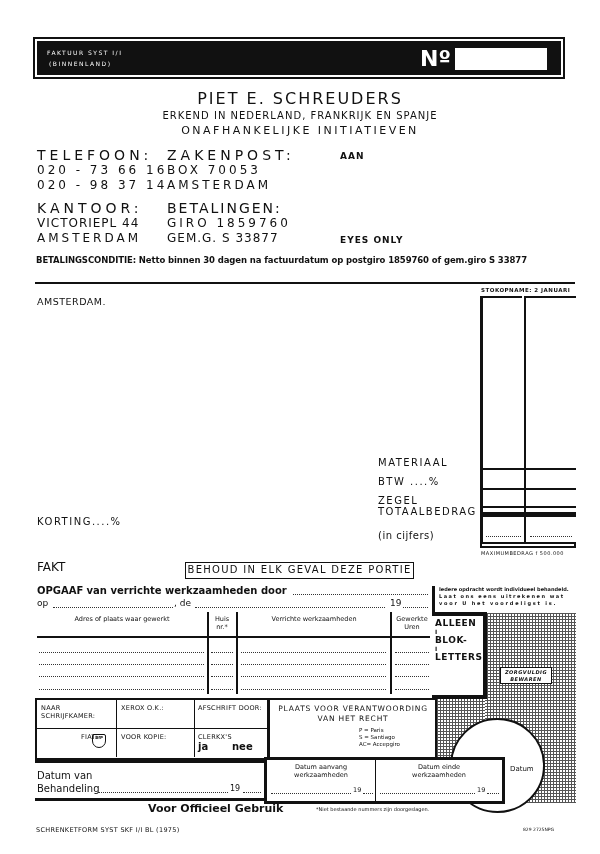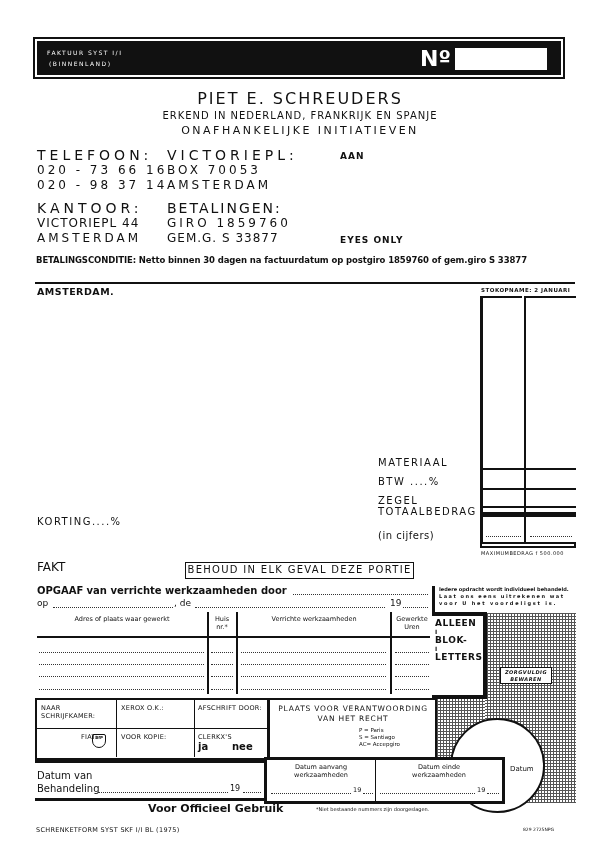--- a/index.html
+++ b/index.html
@@ -53,21 +53,21 @@
 <div id="company" class="abs">PIET E. SCHREUDERS</div>
 <div id="erkend" class="abs">ERKEND IN NEDERLAND, FRANKRIJK EN SPANJE</div>
 <div id="onafh" class="abs">ONAFHANKELIJKE INITIATIEVEN</div>
 
 <div class="abs info" style="left:37px; top:148px;">
   <div class="info-h">TELEFOON:</div>
   <div>020 - 73 66 16</div>
   <div>020 - 98 37 14</div>
 </div>
 <div class="abs info" style="left:167px; top:148px;">
-  <div class="info-h">VICTORIEPL:</div>
+  <div class="info-h">ZAKENPOST:</div>
   <div>BOX 70053</div>
   <div>AMSTERDAM</div>
 </div>
 <div class="abs info" style="left:37px; top:201px;">
   <div class="info-h">KANTOOR:</div>
   <div style="letter-spacing:1px">VICTORIEPL 44</div>
   <div>AMSTERDAM</div>
 </div>
 <div class="abs info" style="left:167px; top:201px;">
   <div class="info-h" style="letter-spacing:2px">BETALINGEN:</div>
@@ -75,21 +75,21 @@
   <div style="letter-spacing:1px">GEM.G. S 33877</div>
 </div>
 
 <div class="abs tag" style="left:340px; top:151px;">AAN</div>
 <div class="abs tag" style="left:340px; top:235px;">EYES ONLY</div>
 
 <div id="cond" class="abs">BETALINGSCONDITIE: Netto binnen 30 dagen na factuurdatum op postgiro 1859760 of gem.giro S 33877</div>
 
 <div class="abs rule" style="left:35px; top:282px; width:540px; height:2px;"></div>
 
-<div class="abs lbl" style="left:37px; top:286px; font-size:9.5px; letter-spacing:0.5px;font-weight:bold;">AMSTERDAM.</div>
+<div class="abs lbl" style="left:37px; top:296px; font-size:9.5px; letter-spacing:0.5px;">AMSTERDAM.</div>
 <div class="abs tiny" style="left:481px; top:287px;">STOKOPNAME: 2 JANUARI</div>
 
 <div class="abs" style="left:480px; top:296px; width:96px; height:248px;">
   <div class="abs rule" style="left:0; top:0; width:42px; height:2px;"></div>
   <div class="abs rule" style="left:46px; top:0; width:50px; height:2px;"></div>
   <div class="abs rule" style="left:0; top:0; width:3px; height:248px;"></div>
   <div class="abs rule" style="left:44px; top:0; width:1.5px; height:248px;"></div>
   <div class="abs rule" style="left:3px; top:172px; width:93px; height:1.5px;"></div>
   <div class="abs rule" style="left:3px; top:192px; width:93px; height:1.5px;"></div>
   <div class="abs rule" style="left:3px; top:210px; width:93px; height:1.5px;"></div>

